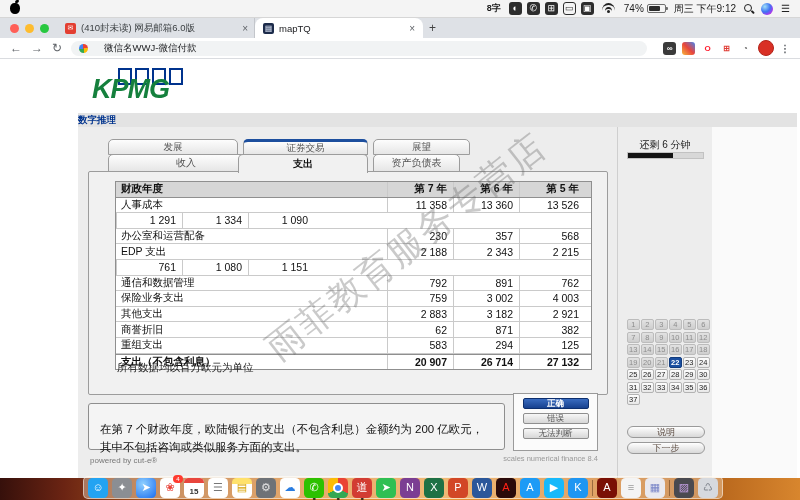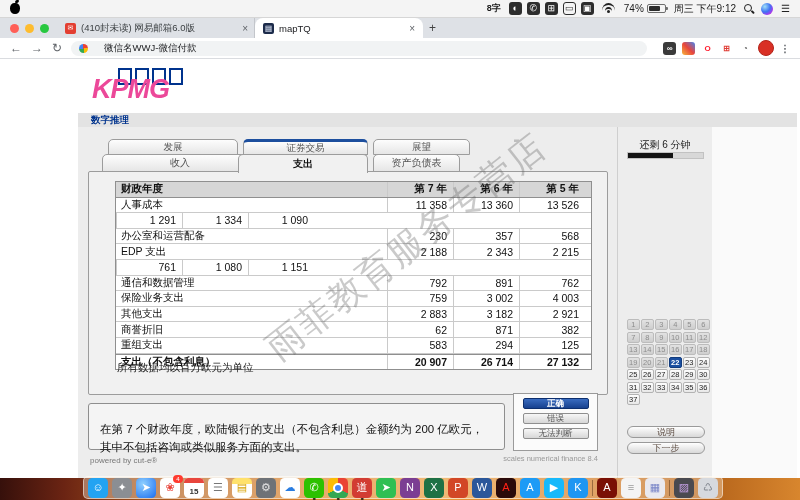--- a/index.html
+++ b/index.html
@@ -59,23 +59,23 @@
     background:conic-gradient(#ea4335 0 90deg,#fbbc05 0 180deg,#34a853 0 270deg,#4285f4 0 360deg)}
   .extrow{margin-left:auto;display:flex;align-items:center;gap:6px}
   .ext{width:13px;height:13px;border-radius:3px;display:flex;align-items:center;justify-content:center;font-size:8px;font-weight:bold}
   .avatar{width:14px;height:14px;border-radius:50%;background:#d93025;border:1px solid #b3241a}
   .menudots{color:#5f6368;font-size:10px;font-weight:bold}
   
   .page{position:absolute;top:60px;left:0;right:0;height:418px;background:#fff;overflow:hidden;z-index:1}
   .kpmg{position:absolute;left:92px;top:8px;z-index:2}
   .kpmg .sqs{display:flex;gap:3px;margin-left:26px}
   .kpmg .sqs i{width:14px;height:17px;border:2.4px solid #00338d;box-sizing:border-box}
-  .kpmg .word{font-style:italic;font-weight:900;font-size:27px;letter-spacing:-1px;color:#ec4899;margin-top:-9px;line-height:1}
+  .kpmg .word{font-style:italic;font-weight:900;font-size:27px;letter-spacing:-1px;color:#15803d;margin-top:-9px;line-height:1}
   .secbar{position:absolute;left:78px;right:3px;top:53px;height:14px;background:#e3e3e3;display:flex;align-items:center;
-    padding-left:13px;font-size:9.5px;font-weight:bold;color:#00338d;box-sizing:border-box}
+    font-size:9.5px;font-weight:bold;color:#00338d;box-sizing:border-box}
   .content-bg{position:absolute;left:78px;top:67px;width:634px;bottom:0;background:#ededed}
   .content-bg-r{position:absolute;left:712px;right:3px;top:67px;bottom:0;background:#fafafa}
   .sbline{position:absolute;left:617px;top:67px;bottom:0;width:1px;background:#cfcfcf}
   
   .ttab{position:absolute;top:79px;height:16px;background:linear-gradient(#fdfdfd,#e6e6e6);
     border:1px solid #9c9c9c;border-radius:5px 5px 0 0;display:flex;align-items:center;justify-content:center;
     font-size:9.5px;color:#555;box-sizing:border-box;z-index:1}
   .ttab.active-top{border-top:3px solid #1d4f9e}
   .btabx{position:absolute;top:94px;height:18px;background:linear-gradient(#fdfdfd,#e6e6e6);
     border:1px solid #9c9c9c;border-radius:5px 5px 0 0;display:flex;align-items:center;justify-content:center;
@@ -231,21 +231,21 @@
 
   <div>
 
   <div class="ttab" style="left: 108px; width: 130px;">发展</div>
       <div class="ttab active-top" style="left: 243px; width: 125px;">证券交易</div>
       <div class="ttab" style="left: 373px; width: 97px;">展望</div>
     </div>
 
   <div>
 
-  <div class="btabx" style="left: 102px; width: 156px;">收入</div>
+  <div class="btabx" style="left: 108px; width: 156px;">收入</div>
       <div class="btabx active-bottom" style="left: 238px; width: 130px;">支出</div>
       <div class="btabx" style="left: 373px; width: 87px;">资产负债表</div>
     </div>
 
   <div class="panel"></div>
 
   <div class="ftable">
     <div class="trow header">
       <span class="tcl">财政年度</span>
       <span class="tcn">第 7 年</span>

